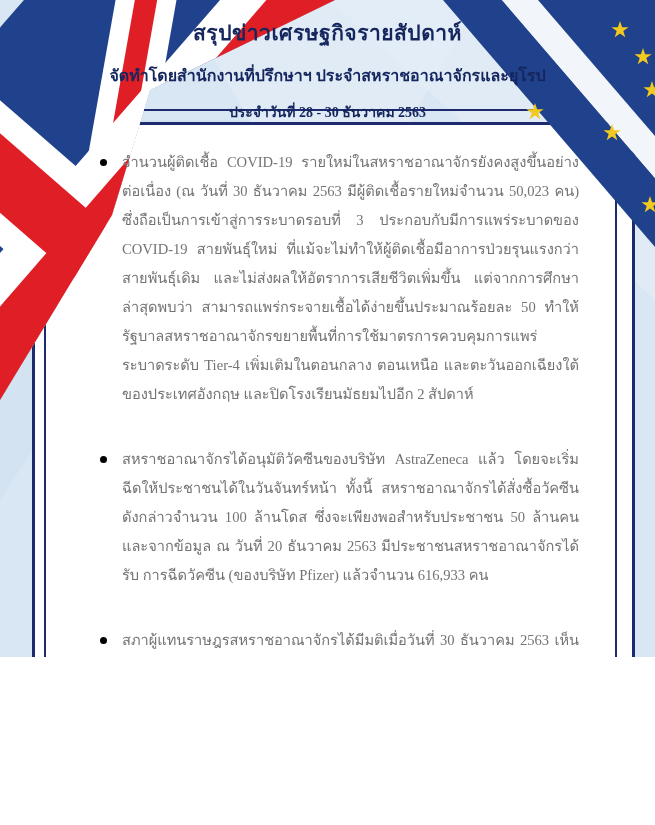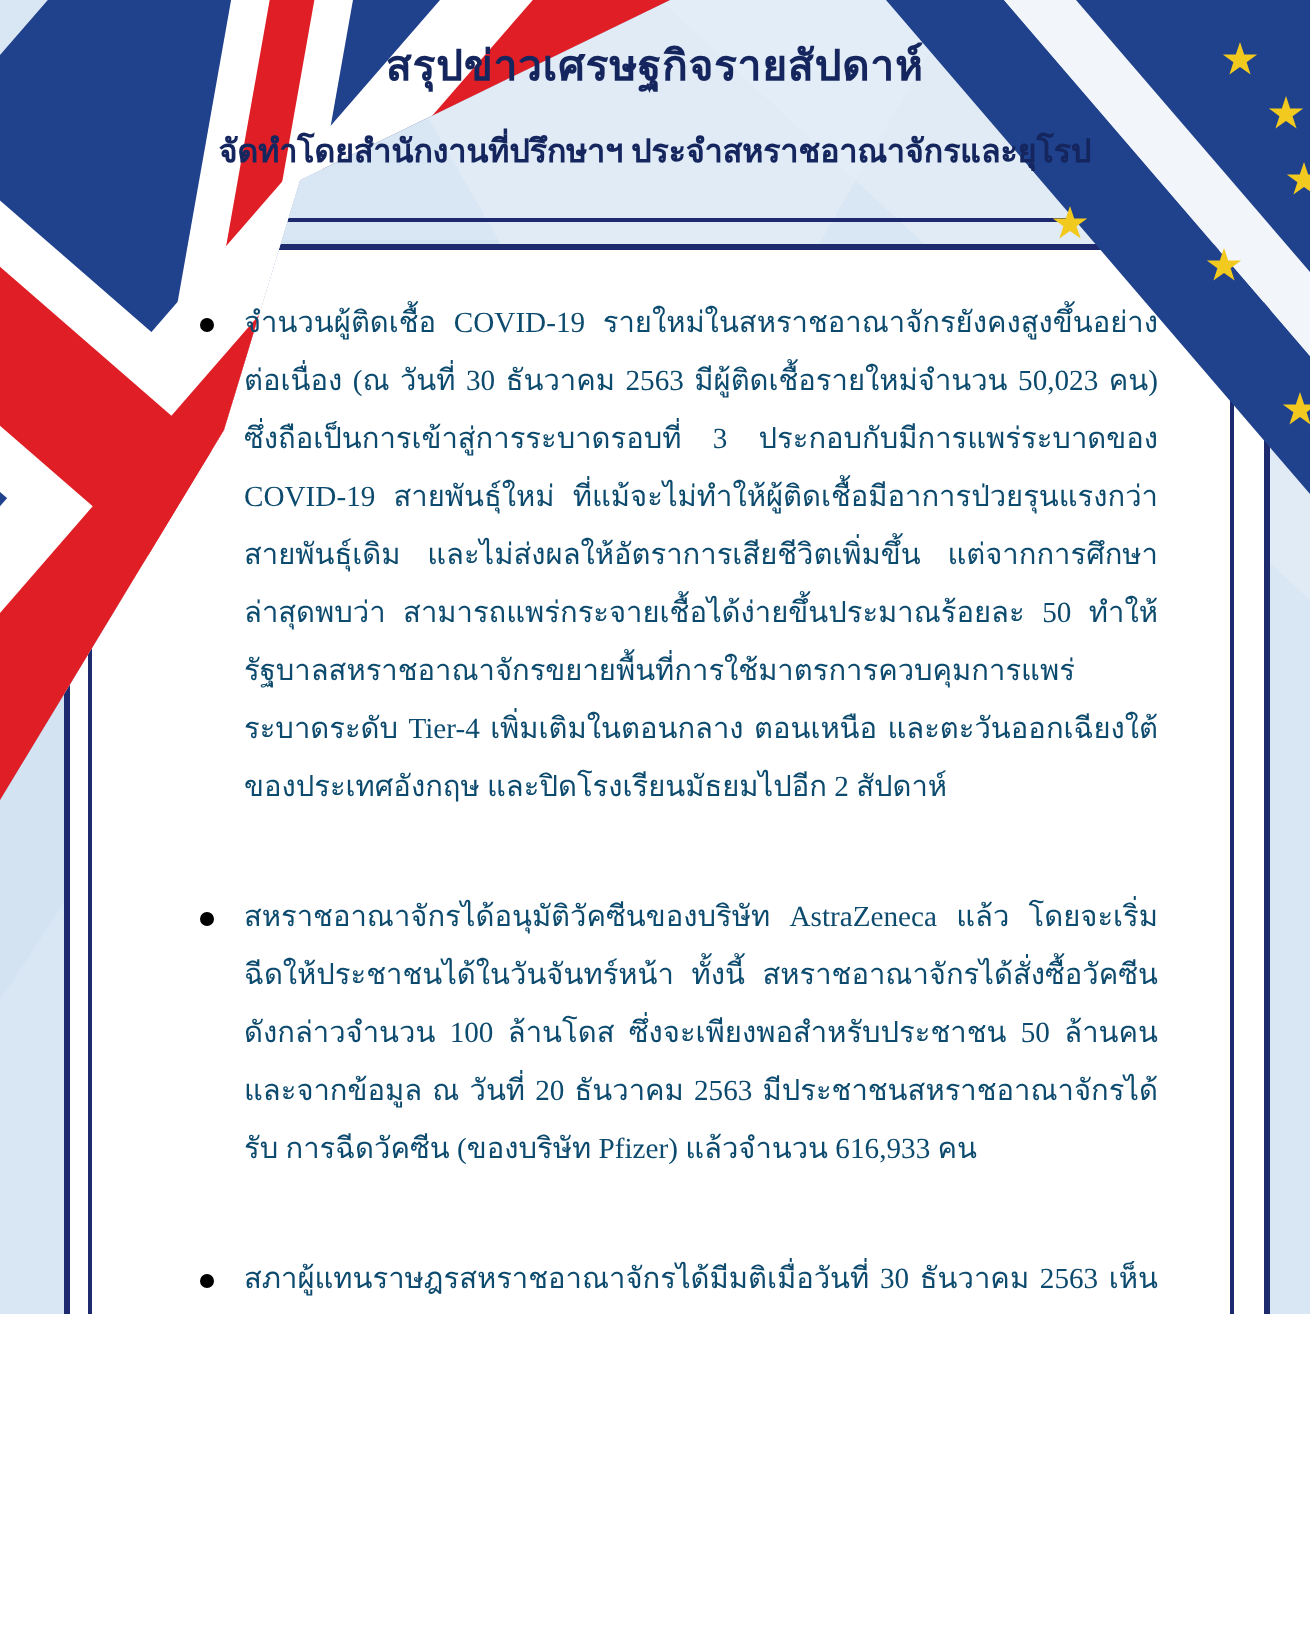--- a/index.html
+++ b/index.html
@@ -43,21 +43,21 @@
   .bullet-row{display:flex;margin-bottom:36px;}
   .dot{
     flex:0 0 22px;position:relative;
   }
   .dot::before{
     content:"";position:absolute;left:0;top:11px;
     width:7px;height:7px;border-radius:50%;background:#000;
   }
   .btext{
     margin:0;flex:1;
-    font-size:14.6px;line-height:29px;color:#0c4a6e;
+    font-size:14.6px;line-height:29px;color:#737373;
     text-align:justify;
   }
 </style>
 </head>
 <body>
 
 <div class="page">
 
   <svg class="bg-decor" width="655" height="825" viewBox="0 0 655 825">
     <rect x="0" y="0" width="655" height="825" fill="#d9e6f3"></rect>
@@ -103,20 +103,21 @@
       <use href="#star" transform="translate(652,90)"></use>
       <use href="#star" transform="translate(535,112)"></use>
       <use href="#star" transform="translate(612,133)"></use>
       <use href="#star" transform="translate(650,205)"></use>
     </g>
   </svg>
 
   <div class="header">
     <div class="title">สรุปข่าวเศรษฐกิจรายสัปดาห์</div>
     <div class="subtitle">จัดทำโดยสำนักงานที่ปรึกษาฯ ประจำสหราชอาณาจักรและยุโรป</div>
+    <div class="dateline">ประจำวันที่ 28 - 30 ธันวาคม 2563</div>
   </div>
 
   <div class="content">
     <div class="bullet-row">
       <span class="dot"></span>
       <p class="btext">จำนวนผู้ติดเชื้อ COVID-19 รายใหม่ในสหราชอาณาจักรยังคงสูงขึ้นอย่างต่อเนื่อง (ณ วันที่ 30 ธันวาคม 2563 มีผู้ติดเชื้อรายใหม่จำนวน 50,023 คน) ซึ่งถือเป็นการเข้าสู่การระบาดรอบที่ 3 ประกอบกับมีการแพร่ระบาดของ COVID-19 สายพันธุ์ใหม่ ที่แม้จะไม่ทำให้ผู้ติดเชื้อมีอาการป่วยรุนแรงกว่าสายพันธุ์เดิม และไม่ส่งผลให้อัตราการเสียชีวิตเพิ่มขึ้น แต่จากการศึกษาล่าสุดพบว่า สามารถแพร่กระจายเชื้อได้ง่ายขึ้นประมาณร้อยละ 50 ทำให้รัฐบาลสหราชอาณาจักรขยายพื้นที่การใช้มาตรการควบคุมการแพร่ระบาดระดับ Tier-4 เพิ่มเติมในตอนกลาง ตอนเหนือ และตะวันออกเฉียงใต้ของประเทศอังกฤษ และปิดโรงเรียนมัธยมไปอีก 2 สัปดาห์</p>
     </div>
     <div class="bullet-row">
       <span class="dot"></span>
       <p class="btext">สหราชอาณาจักรได้อนุมัติวัคซีนของบริษัท AstraZeneca แล้ว โดยจะเริ่มฉีดให้ประชาชนได้ในวันจันทร์หน้า ทั้งนี้ สหราชอาณาจักรได้สั่งซื้อวัคซีนดังกล่าวจำนวน 100 ล้านโดส ซึ่งจะเพียงพอสำหรับประชาชน 50 ล้านคน และจากข้อมูล ณ วันที่ 20 ธันวาคม 2563 มีประชาชนสหราชอาณาจักรได้รับ การฉีดวัคซีน (ของบริษัท Pfizer) แล้วจำนวน 616,933 คน</p>

